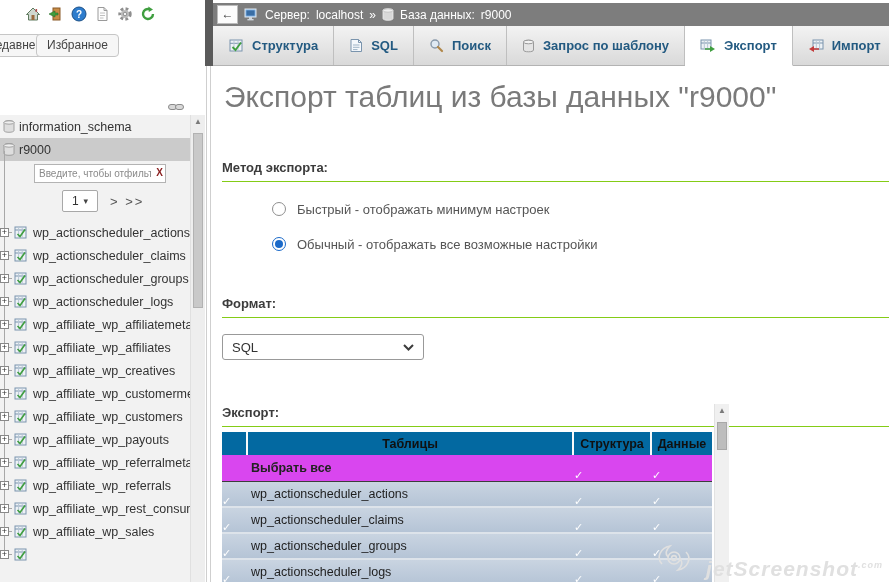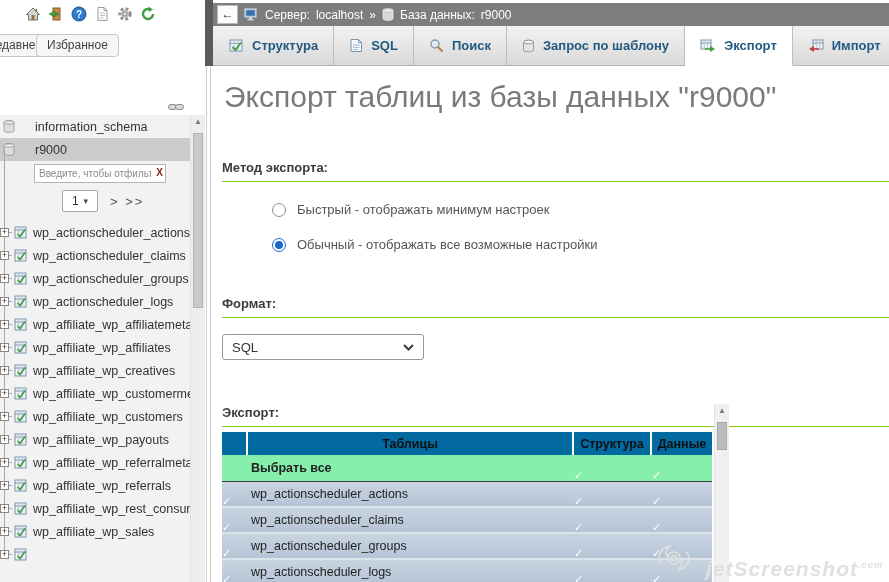--- a/index.html
+++ b/index.html
@@ -15,21 +15,21 @@
   .logo .php { color:#6c78af; }
   .logo .myadmin { color:#f3a01a; }
   .icon-row { display:flex; gap:6px; justify-content:center; width:180px; margin-top:5px; }
   .icon-row .hicon { width:17px; height:17px; display:inline-flex; align-items:center; justify-content:center; cursor:pointer; }
   .sb-tabs { position:relative; margin-top:12px; height:24px; }
   .sb-tab { position:absolute; top:0; height:23px; padding:3px 10px; background:#f6f6f6; border:1px solid #c6c6c6; border-radius:4px; font-size:12px; color:#444; white-space:nowrap; cursor:pointer; }
   .sb-tab.recent { left:-24px; }
   .sb-tab.favorites { left:36px;text-align:center; }
   .link-ico { position:absolute; top:102px; left:168px; width:16px; height:10px; cursor:pointer; }
   .tree { position:absolute; left:0; top:115px; width:190px; bottom:0; background:#f2f2f2; overflow:hidden; font-size:12.5px; color:#333; }
-  .db-item { height:23px; display:flex; align-items:center; gap:20px; padding-left:3px; cursor:pointer; white-space:nowrap; }
+  .db-item { height:23px; display:flex; align-items:center; gap:4px; padding-left:3px; cursor:pointer; white-space:nowrap; }
   .db-item.selected { background:#cbcbcb; }
   .filter-wrap { margin:3px 0 2px 34px; position:relative; width:132px; }
   .filter-input { width:132px; height:19px; border:1px solid #b3b3b3; background:#fff; font-size:10px; color:#777; padding:0 14px 0 4px; font-family:inherit; }
   .filter-input::placeholder { color:#8a8a8a; }
   .filter-x { position:absolute; right:3px; top:3px; font-size:10px; font-weight:bold; color:#8b2020; cursor:pointer; }
   .pagination { display:flex; align-items:center; gap:12px; margin:7px 0 9px 62px; }
   .page-select { width:36px; height:22px; background:#fff; border:1px solid #a8a8a8; border-radius:2px; display:flex; align-items:center; justify-content:center; gap:5px; font-size:12px; color:#333; cursor:pointer; }
   .page-select .chev { font-size:9px; color:#444; }
   .page-links { font-size:13px; color:#555; letter-spacing:2px; cursor:pointer; }
   .tree-list { position:relative; }
@@ -53,32 +53,32 @@
   .tabbar { height:40px; background:linear-gradient(#f3f3f3,#d9d9d9); border-bottom:1px solid #b3b3b3; display:flex; align-items:stretch; padding-left:4px; }
   .tab { display:flex; align-items:center; gap:8px; padding:0 15px; font-size:13px; font-weight:bold; color:#235a81; border-right:1px solid #bfbfbf; cursor:pointer; white-space:nowrap; }
   .tab.active { background:#fff; margin-bottom:-1px; border-bottom:1px solid #fff; }
   .content { padding:12px 0 0 12px; }
   .page-title { font-size:30px; font-weight:normal; color:#7a7a7a; margin:2px 0 0 2px; }
   .section-heading { font-size:13px; font-weight:bold; color:#3c3c3c; padding-bottom:6px; border-bottom:1px solid #84cc16; }
   .mt-method { margin-top:46px; }
   .mt-format { margin-top:44px; }
   .mt-tables { margin-top:45px; }
   .radio-group { margin:20px 0 0 50px; }
-  .radio-row { display:flex; align-items:center; gap:11px; margin-bottom:20px; font-size:13px; color:#555; cursor:pointer; }
+  .radio-row { display:flex; gap:11px; margin-bottom:20px; font-size:13px; color:#555; cursor:pointer; }
   .radio { position:relative; width:14px; height:14px; border:1px solid #8f8f8f; border-radius:50%; background:#fff; flex:none; }
   .radio.selected { border-color:#1b6ac9; }
   .radio.selected::after { content:""; position:absolute; inset:2px; border-radius:50%; background:#1b6ac9; }
   .select-box { margin-top:16px; width:202px; height:26px; border:1px solid #999; border-radius:3px; background:#fff; display:flex; align-items:center; padding:0 9px; font-size:13px; color:#333; cursor:pointer; }
   .select-box .chevron { margin-left:auto; }
   .export-table { width:490px; margin-top:5px; font-size:12.5px; }
   .t-head, .t-row, .t-selectall { display:grid; grid-template-columns:26px 1fr 78px 60px; align-items:center; }
   .t-head { height:23px; background:#0369a1; font-weight:bold; color:#101010; }
   .t-head > div { height:100%; display:flex; align-items:center; justify-content:center; border-right:2px solid #fafafa; }
   .t-head > div:last-child { border-right:none; }
-  .t-selectall { height:27px; background:#86efac; border-bottom:1px solid #3c3c3c; font-weight:bold; color:#222; }
+  .t-selectall { height:27px; background:#d946ef; border-bottom:1px solid #3c3c3c; font-weight:bold; color:#222; }
   .t-selectall .nm { padding-left:3px; }
   .t-row { height:26px; background:linear-gradient(#c9d4e1,#b5c4d6); border-bottom:2px solid #dde3ea; color:#1e1e1e; }
   .t-row .nm { padding-left:3px; white-space:nowrap; overflow:hidden; }
   .cb { width:14px; height:14px; background:#1673d2; border-radius:3px; position:relative; margin:0 auto; cursor:pointer; }
   .cb::after { content:"✓"; position:absolute; left:0; right:0; top:0; color:#fff; font-size:11px; font-weight:bold; line-height:14px; text-align:center; }
   .tbl-scroll { position:absolute; left:504px; top:404px; bottom:0; width:15px; background:#f0f0f0; border-left:1px solid #e2e2e2; }
   .tbl-scroll .arr { height:14px; line-height:14px; text-align:center; font-size:8px; color:#7a7a7a; cursor:pointer; }
   .tbl-scroll .thumb { position:absolute; left:2px; right:2px; top:18px; height:28px; background:#bdbdbd; border:1px solid #a8a8a8; cursor:grab; }
   
   .watermark { position:absolute; right:6px; bottom:4px; display:flex; flex-direction:row; align-items:flex-end; color:#ddd; pointer-events:none; }

